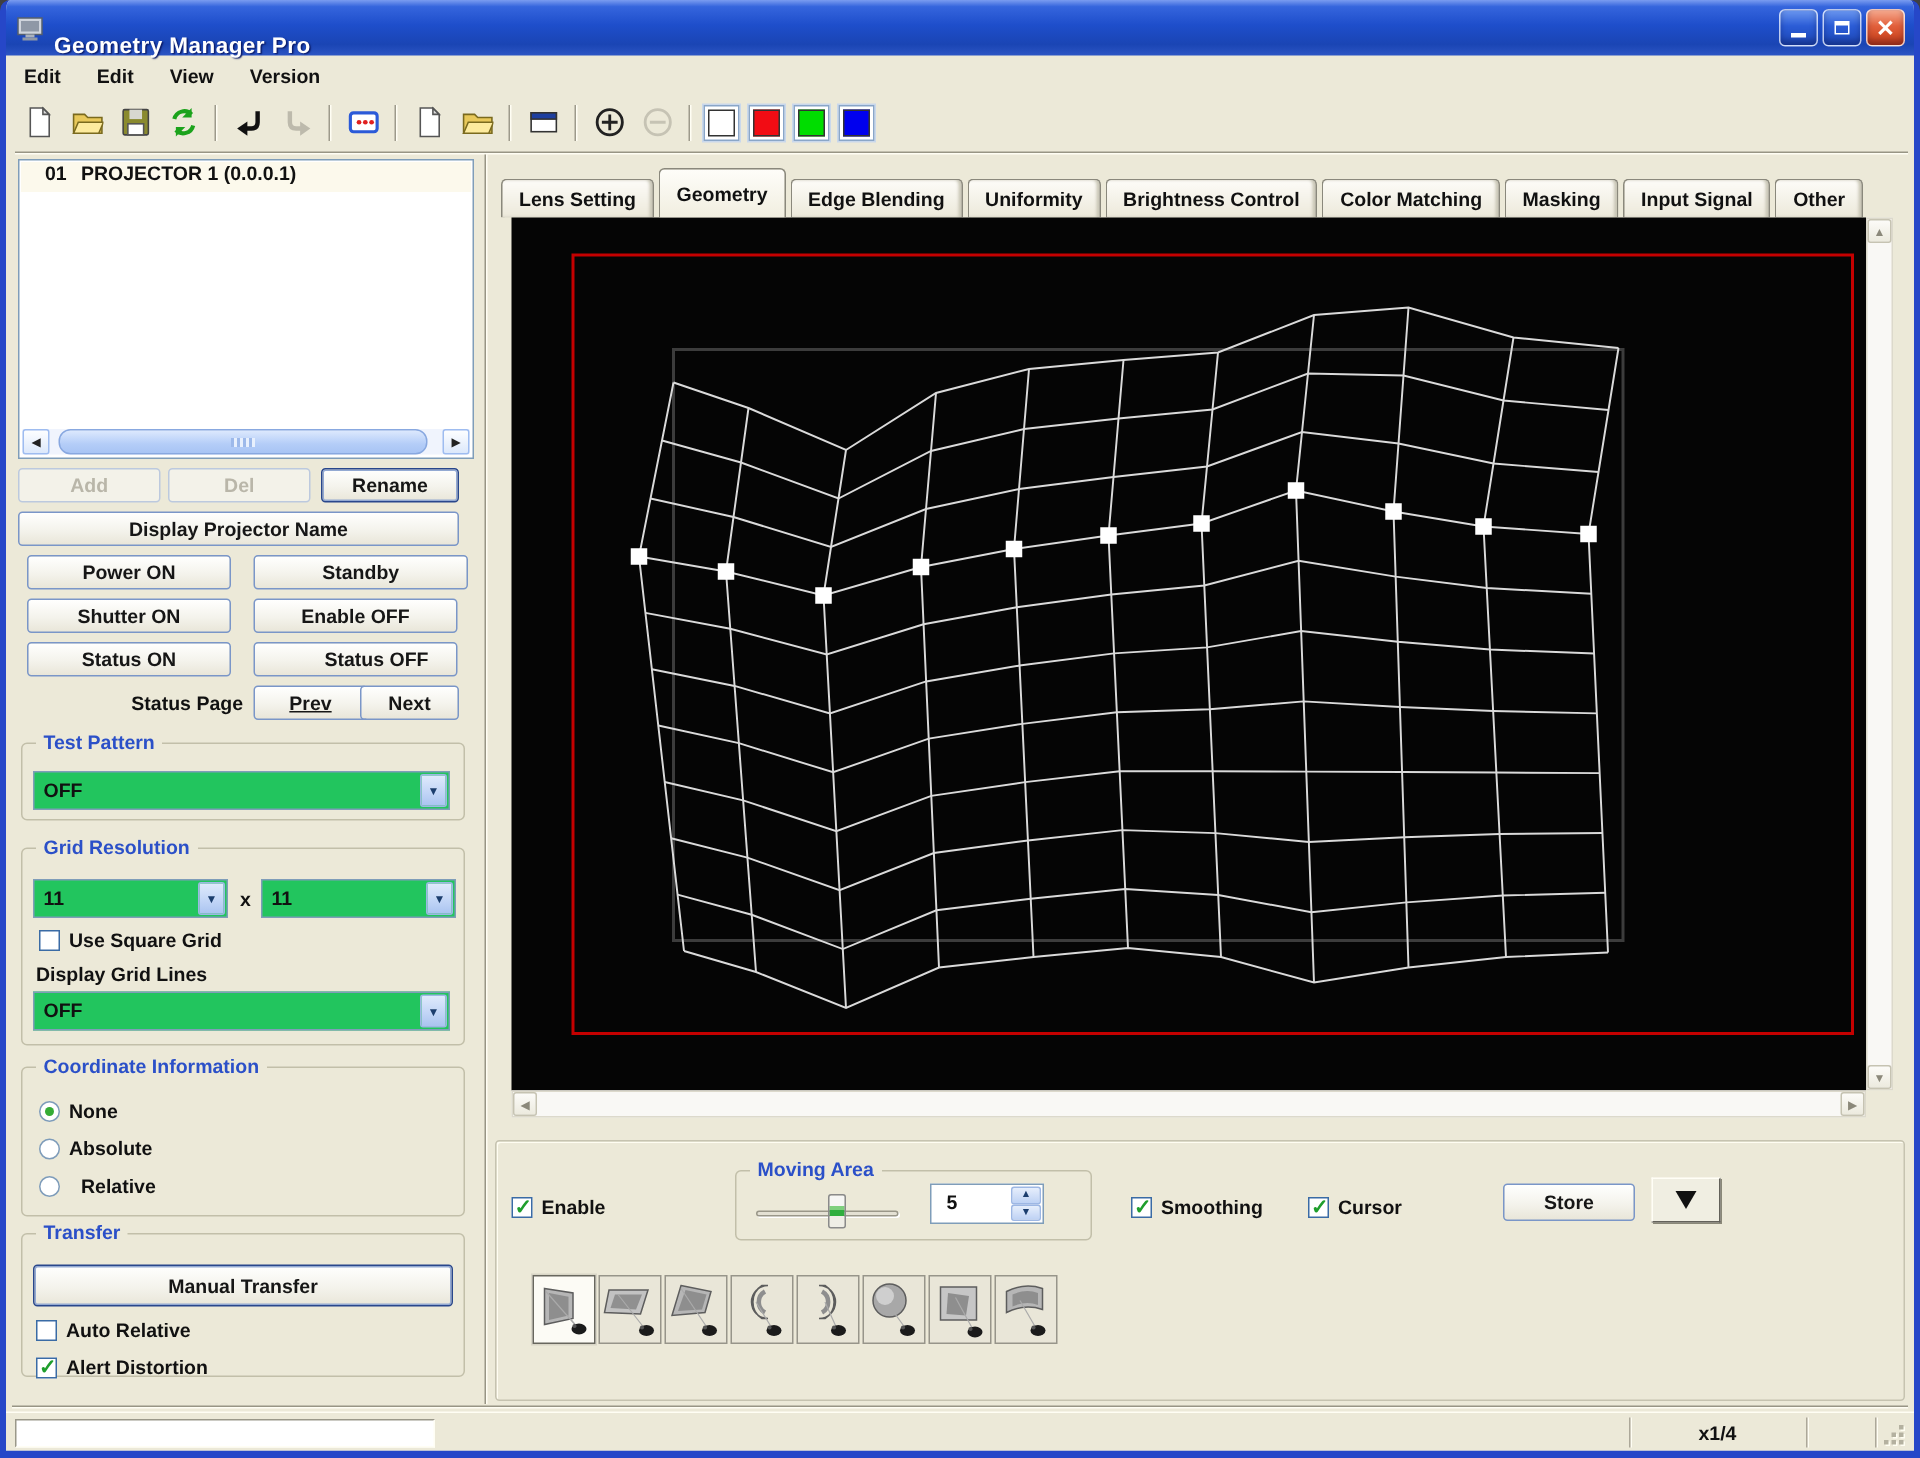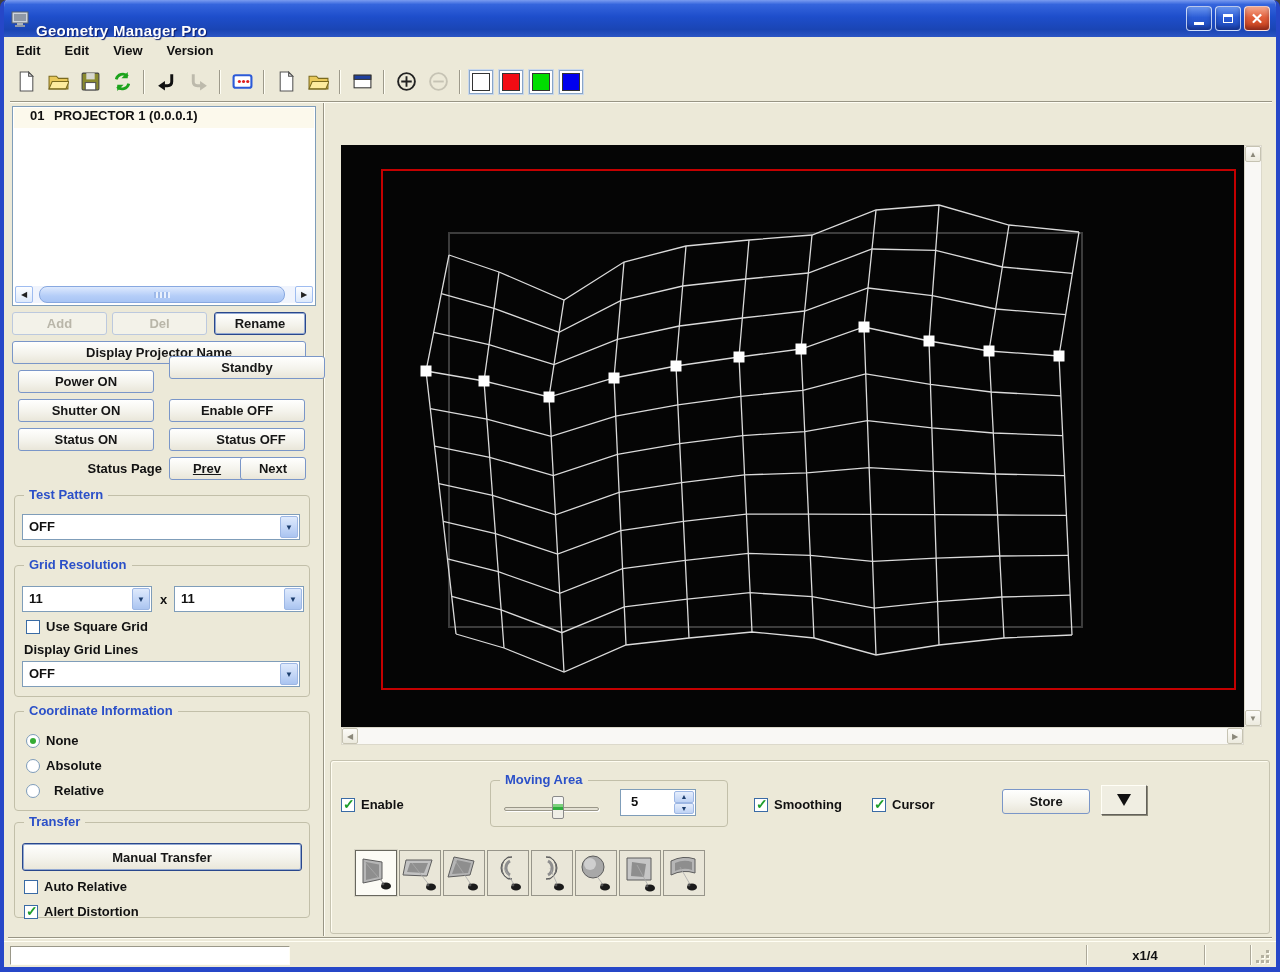--- a/index.html
+++ b/index.html
@@ -43,21 +43,21 @@
     display:flex; align-items:center; justify-content:center; white-space:nowrap; }
   .btn.disabled { color:#b9b6a9; border-color:#bcc9de; background:#f3f2e9; }
   .btn.default { border-color:#29478c; box-shadow:inset 0 0 0 1px #93a9d2; }
   .fieldset { position:absolute; border:1px solid #c2bfa9; border-radius:4px; }
   .legend { position:absolute; top:-9px; left:9px; background:#ece9d8; padding:0 5px; color:#2b50c8; font-weight:bold; white-space:nowrap; }
   .checkbox { width:14px; height:14px; background:#fff; border:1px solid #3a6ba5; display:inline-block; position:relative; flex:none; }
   .checkbox.on::after { content:"✓"; position:absolute; left:1px; top:-3px; color:#1f9e2c; font-weight:bold; font-size:14px; }
   .radio { width:14px; height:14px; background:#fff; border:1px solid #7e9cba; border-radius:50%; display:inline-block; position:relative; flex:none; }
   .radio.on::after { content:""; position:absolute; left:3px; top:3px; width:6px; height:6px; border-radius:50%; background:#35ac35; }
   .ck-row { position:absolute; display:flex; align-items:center; gap:6px; font-weight:bold; white-space:nowrap; }
-  .combo { position:absolute; background:#ffffff; border:1px solid #7f9db9; font-weight:bold; }
+  .combo { position:absolute; background:#22c55e; border:1px solid #7f9db9; font-weight:bold; }
   .combo .val { position:absolute; left:6px; top:4px; }
   .combo .dd { position:absolute; right:1px; top:1px; bottom:1px; width:18px;
     background:linear-gradient(180deg,#dfeafc,#c0d4f6 60%,#aac4f0); border:1px solid #9db7e4; border-radius:2px;
     display:flex; align-items:center; justify-content:center; color:#1c3e6e; font-size:8px; }
   .plain-label { position:absolute; font-weight:bold; white-space:nowrap; }
 
   
   .proj-list { position:absolute; left:8px; top:106px; width:304px; height:200px; background:#fff; border:1px solid #7f9db9; }
   .proj-row { position:absolute; left:1px; right:1px; top:1px; height:20px; background:#fcf9ec; display:flex; font-weight:bold; }
   .proj-row .pid { width:40px; padding-left:16px; }
@@ -258,21 +258,21 @@
       <div class="xsb-thumb"></div>
       <div class="xsb-btn" style="position:absolute; right:0;">▶</div>
     </div>
   </div>
 
   <div class="btn disabled" style="left:8px; top:312px; width:95px; height:23px;">Add</div>
   <div class="btn disabled" style="left:108px; top:312px; width:95px; height:23px;">Del</div>
   <div class="btn default" style="left:210px; top:312px; width:92px; height:23px;">Rename</div>
   <div class="btn" style="left:8px; top:341px; width:294px; height:23px;">Display Projector Name</div>
   <div class="btn" style="left:14px; top:370px; width:136px; height:23px;">Power ON</div>
-  <div class="btn" style="left:165px; top:356px; width:156px; height:23px;">Standby</div>
+  <div class="btn" style="left:165px; top:370px; width:143px; height:23px;">Standby</div>
   <div class="btn" style="left:14px; top:399px; width:136px; height:23px;">Shutter ON</div>
   <div class="btn" style="left:165px; top:399px; width:136px; height:23px;">Enable OFF</div>
   <div class="btn" style="left:14px; top:428px; width:136px; height:23px;">Status ON</div>
   <div class="btn" style="left:165px; top:428px; width:136px; height:23px;padding-left:28px;">Status OFF</div>
   <div class="plain-label" style="left:8px; top:461px; width:150px; text-align:right;">Status Page</div>
   <div class="btn" style="left:165px; top:457px; width:76px; height:23px;text-decoration:underline;">Prev</div>
   <div class="btn" style="left:236px; top:457px; width:66px; height:23px;">Next</div>
 
   <div class="fieldset" style="left:10px; top:495px; width:296px; height:52px;">
     <span class="legend">Test Pattern</span>
@@ -326,20 +326,31 @@
   <div class="btn default" style="left:18px; top:843px; width:280px; height:28px;">Manual Transfer</div>
   <div class="ck-row" style="left:20px; top:879px;">
     <span class="checkbox"></span>
     <span>Auto Relative</span>
   </div>
   <div class="ck-row" style="left:20px; top:904px;">
     <span class="checkbox on"></span>
     <span>Alert Distortion</span>
   </div>
 
+  <div class="tabstrip">
+    <div class="tab">Lens Setting</div>
+    <div class="tab active">Geometry</div>
+    <div class="tab">Edge Blending</div>
+    <div class="tab">Uniformity</div>
+    <div class="tab">Brightness Control</div>
+    <div class="tab">Color Matching</div>
+    <div class="tab">Masking</div>
+    <div class="tab">Input Signal</div>
+    <div class="tab">Other</div>
+  </div>
 
   <div class="canvas">
     <svg width="903" height="582" viewBox="0 0 903 582">
         <rect x="108" y="88" width="633" height="394" fill="none" stroke="#3c3c3c" stroke-width="2"></rect>
         <rect x="41" y="25" width="853" height="519" fill="none" stroke="#c40000" stroke-width="2"></rect>
         <polyline points="108,110 100.33333333333333,148.66666666666666 92.66666666666667,187.33333333333331 85,226 89.28571428571429,263.57142857142856 93.57142857142857,301.1428571428571 97.85714285714286,338.7142857142857 102.14285714285714,376.2857142857143 106.42857142857143,413.8571428571429 110.71428571428571,451.42857142857144 115,489" fill="none" stroke="#dadada" stroke-width="1.3"></polyline>
         <polyline points="158,127 153,163.33333333333331 148,199.66666666666666 143,236 145.85714285714286,274.1428571428571 148.71428571428572,312.2857142857143 151.57142857142858,350.42857142857144 154.42857142857142,388.57142857142856 157.28571428571428,426.7142857142857 160.14285714285714,464.85714285714283 163,503" fill="none" stroke="#dadada" stroke-width="1.3"></polyline>
         <polyline points="223,155 218,187.33333333333331 213,219.66666666666666 208,252 210.14285714285714,291.2857142857143 212.28571428571428,330.57142857142856 214.42857142857142,369.85714285714283 216.57142857142858,409.1428571428571 218.71428571428572,448.42857142857144 220.85714285714286,487.71428571428567 223,527" fill="none" stroke="#dadada" stroke-width="1.3"></polyline>
         <polyline points="283,117 279.6666666666667,155.66666666666666 276.3333333333333,194.33333333333331 273,233 274.7142857142857,271.1428571428571 276.42857142857144,309.2857142857143 278.14285714285717,347.42857142857144 279.85714285714283,385.57142857142856 281.57142857142856,423.7142857142857 283.2857142857143,461.85714285714283 285,500" fill="none" stroke="#dadada" stroke-width="1.3"></polyline>
         <polyline points="345,101 341.6666666666667,141 338.3333333333333,181 335,221 336.85714285714283,259.85714285714283 338.7142857142857,298.7142857142857 340.57142857142856,337.57142857142856 342.42857142857144,376.42857142857144 344.2857142857143,415.2857142857143 346.14285714285717,454.1428571428571 348,493" fill="none" stroke="#dadada" stroke-width="1.3"></polyline>

